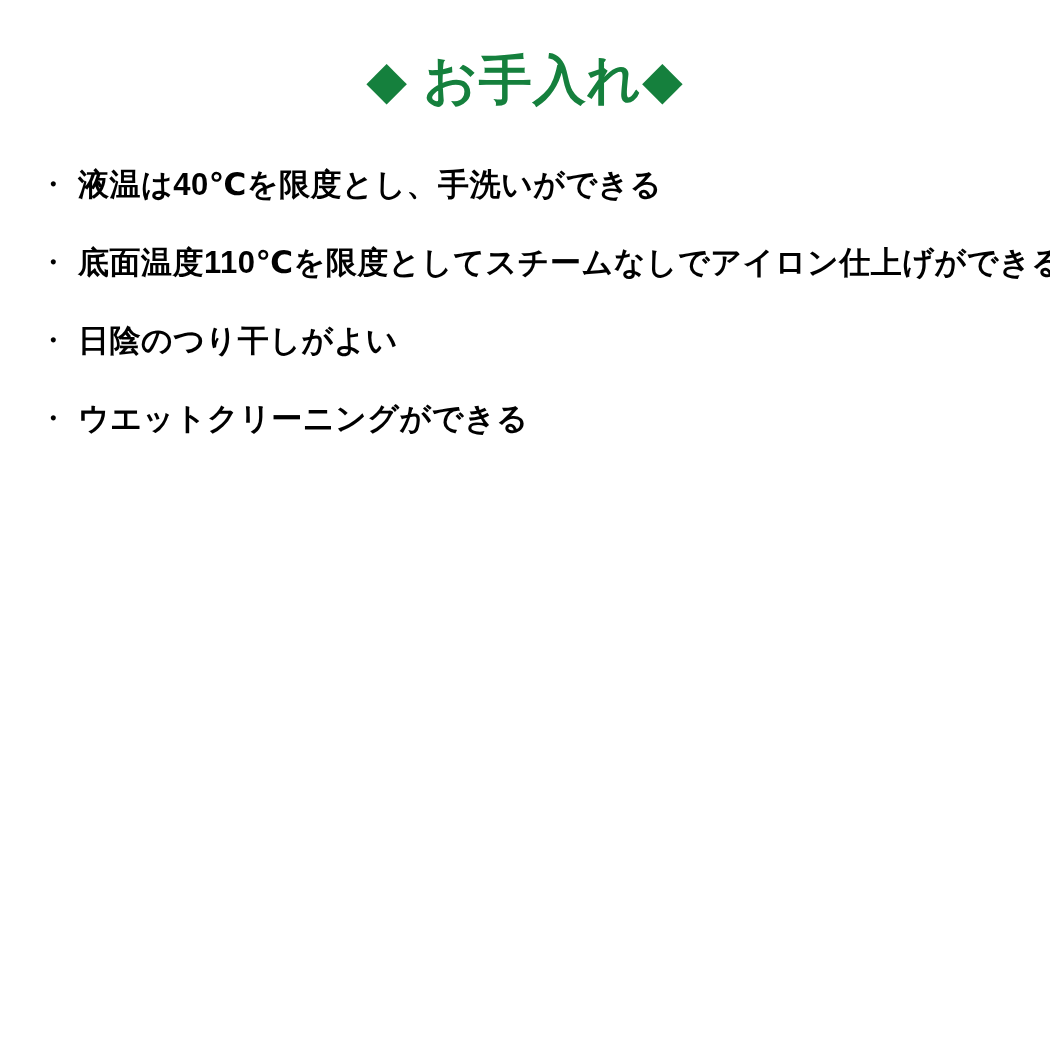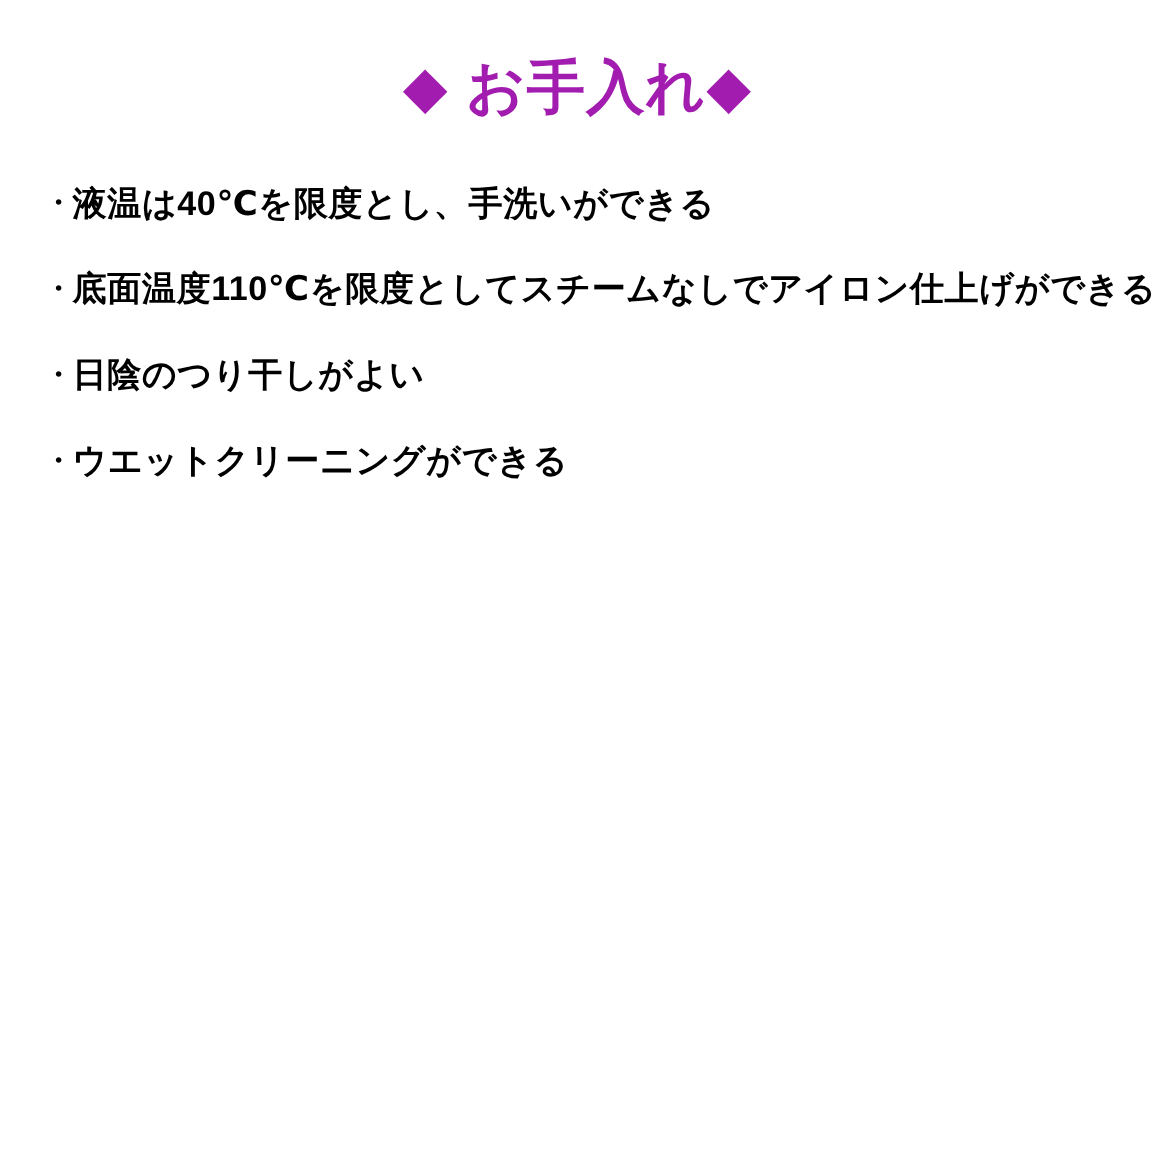--- a/index.html
+++ b/index.html
@@ -20,21 +20,21 @@
     box-sizing: border-box;
   }
   .title {
     margin: 0;
     padding-top: 48px;
     text-align: center;
     font-size: 53px;
     font-weight: 700;
     line-height: 1.2;
     letter-spacing: 1px;
-    color: #a21caf;
+    color: #15803d;
   }
   .care-list {
     list-style: none;
     margin: 54px 0 0 0;
     padding: 0 10px 0 40px;
   }
   .care-item {
     font-size: 31px;
     font-weight: 700;
     line-height: 37px;
@@ -43,20 +43,21 @@
     color: #000000;
   }
   .bullet {
     display: inline-block;
     width: 26px;
     font-size: 26px;
     vertical-align: 2px;
   }
   .item-text {
     letter-spacing: 0.5px;
+    margin-left: 12px;
   }
 </style>
 </head>
 <body>
 
 <main class="page">
 
   <h1 class="title">◆ お手入れ◆</h1>
 
   <ul class="care-list">

